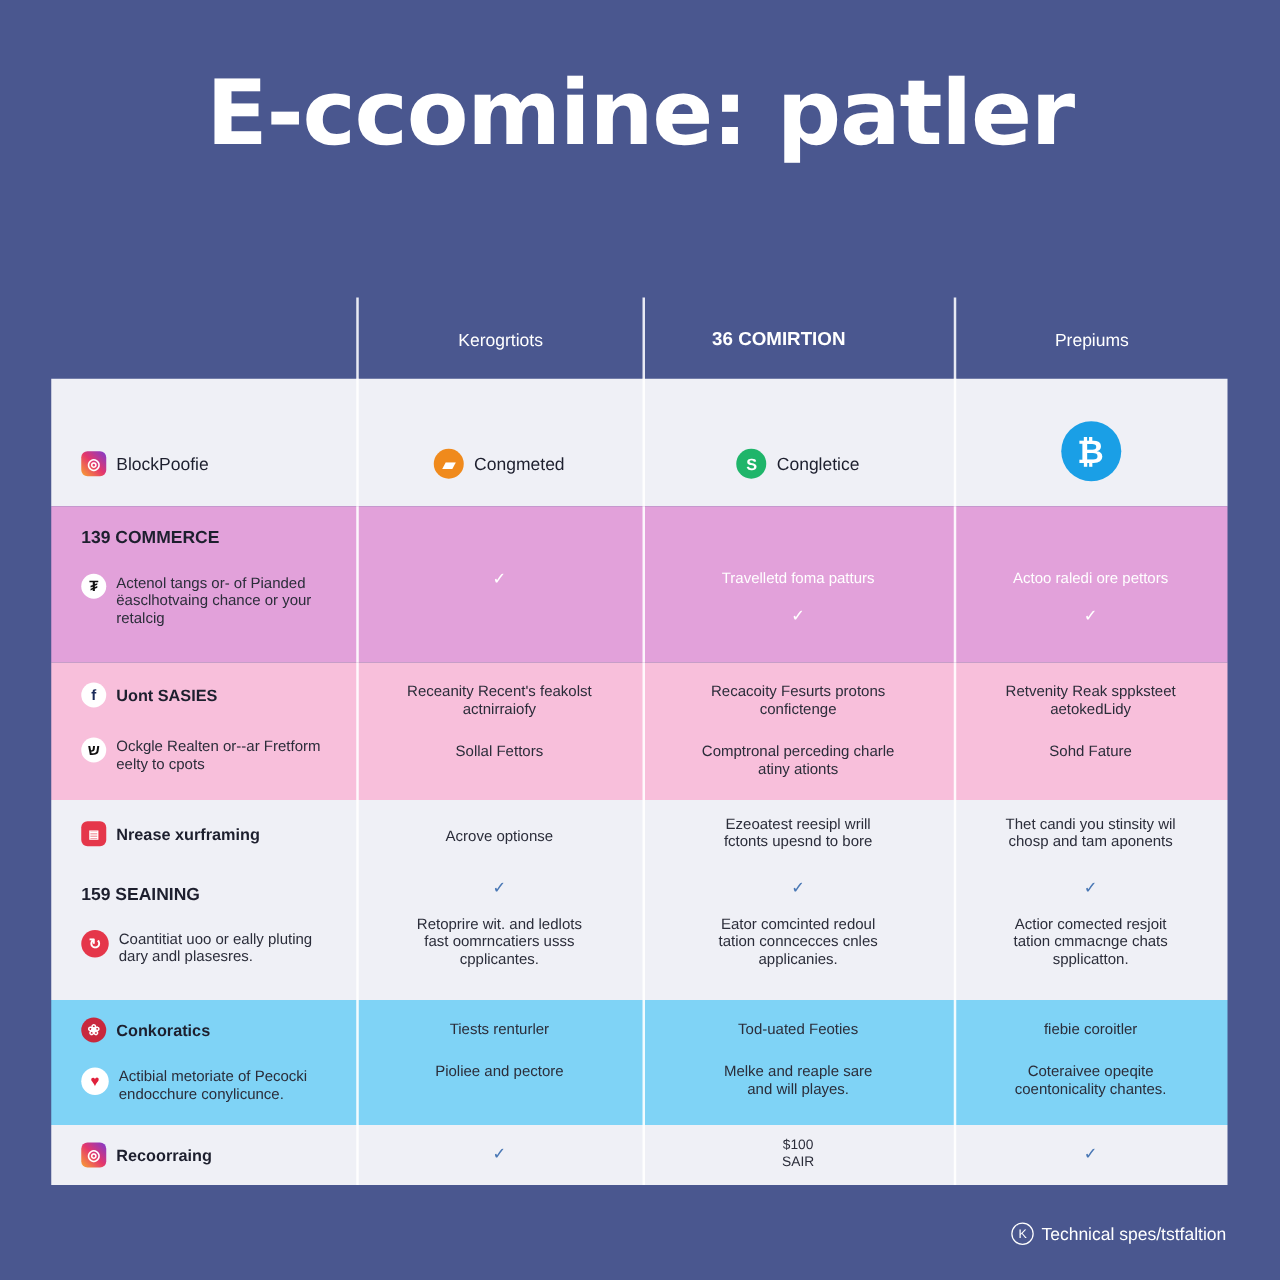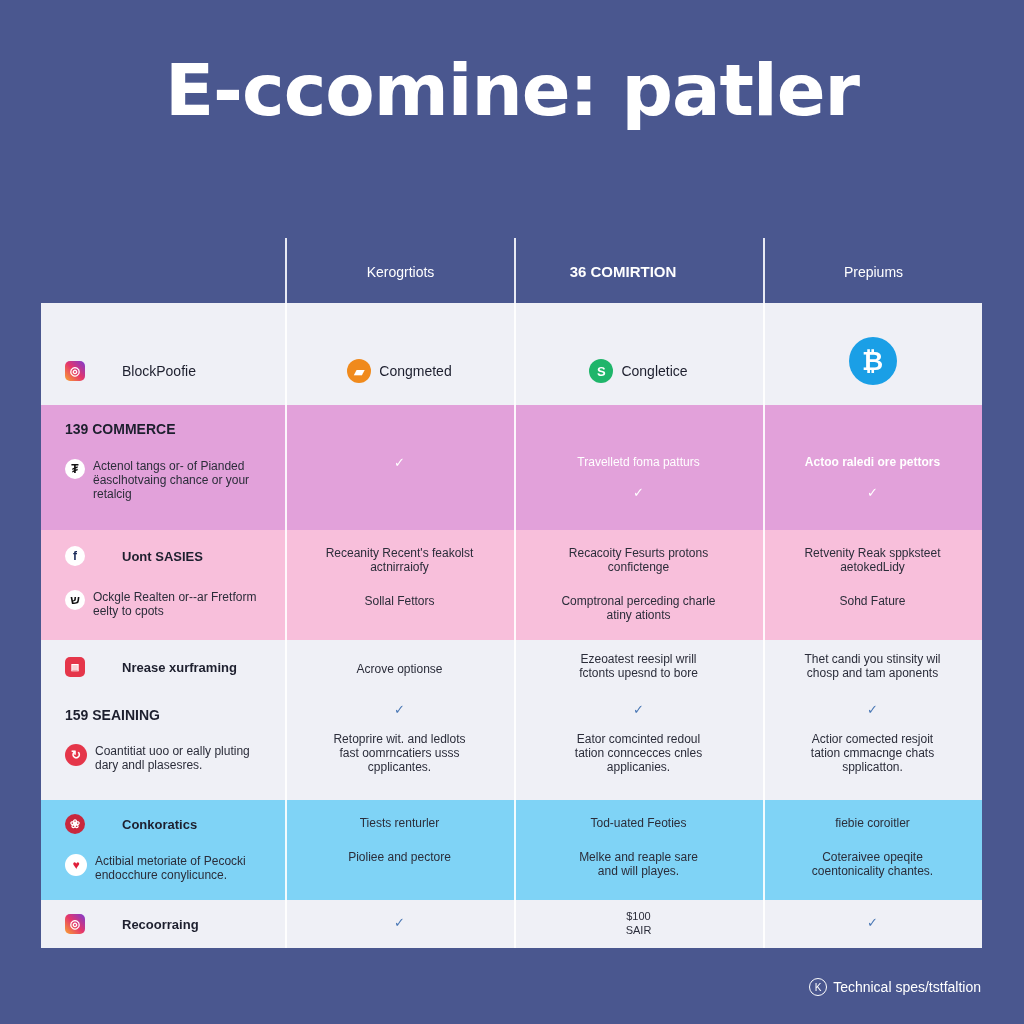--- a/index.html
+++ b/index.html
@@ -35,21 +35,21 @@
   .c3 { left:722px; width:219px; }
   .sep { position:absolute; top:0; bottom:0; width:2px; background:#ffffff; opacity:.9; }
   .light { background:#eff0f6; }
   .violet { background:#e2a1da; }
   .pink { background:#f8bfdb; }
   .cyan { background:#7fd3f6; }
   .item {
     position:absolute; left:24px; display:flex; align-items:center;
     color:#1d1f2e;
   }
-  .item .lbl { font-size:14px;margin-left:29px; }
+  .item .lbl { font-size:14px; }
   .item .lbl.b { font-size:13px; font-weight:700; }
   .item .desc { font-size:12px; line-height:14px; color:#2b2d3a; }
   .sect { position:absolute; left:24px; font-weight:bold; font-size:14px; color:#1d1f2e; }
   .ic {
     width:20px; height:20px; border-radius:50%;
     display:inline-flex; align-items:center; justify-content:center;
     margin-right:8px; flex:0 0 auto; font-size:12px; font-weight:bold;
   }
   .ic.sq { border-radius:5px; }
   .ctext {
@@ -141,21 +141,21 @@
       </div>
     </div>
     <div class="cell c1">
       <div class="check w" style="top:50px;">✓</div>
     </div>
     <div class="cell c2">
       <div class="ctext w" style="top:50px;">Travelletd foma patturs</div>
       <div class="check w" style="top:80px;">✓</div>
     </div>
     <div class="cell c3">
-      <div class="ctext w" style="top:50px;font-weight:bold;">Actoo raledi ore pettors</div>
+      <div class="ctext w" style="top:50px;">Actoo raledi ore pettors</div>
       <div class="check w" style="top:80px;">✓</div>
     </div>
   </div>
 
   <div class="row pink" style="height:110px;">
     <div class="sep" style="left:244px"></div>
     <div class="sep" style="left:473px"></div>
     <div class="sep" style="left:722px"></div>
     <div class="cell c0">
       <div class="item" style="top:16px;">

